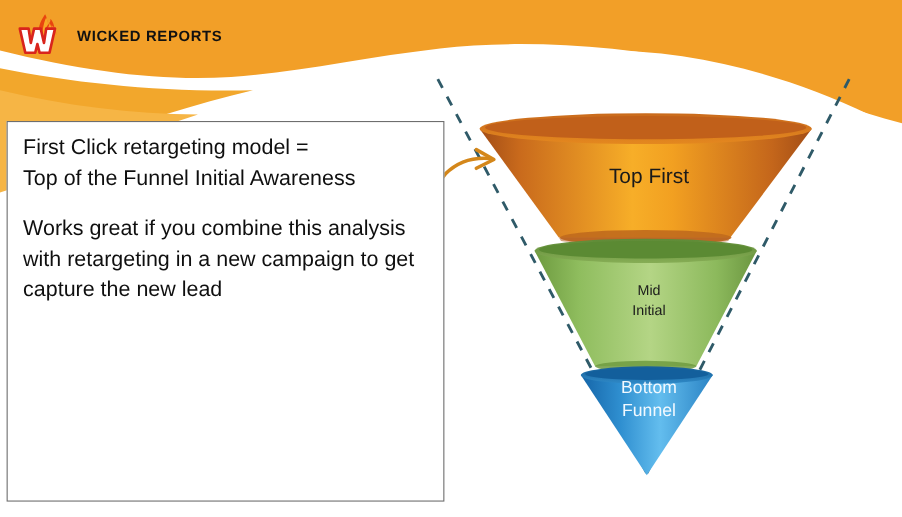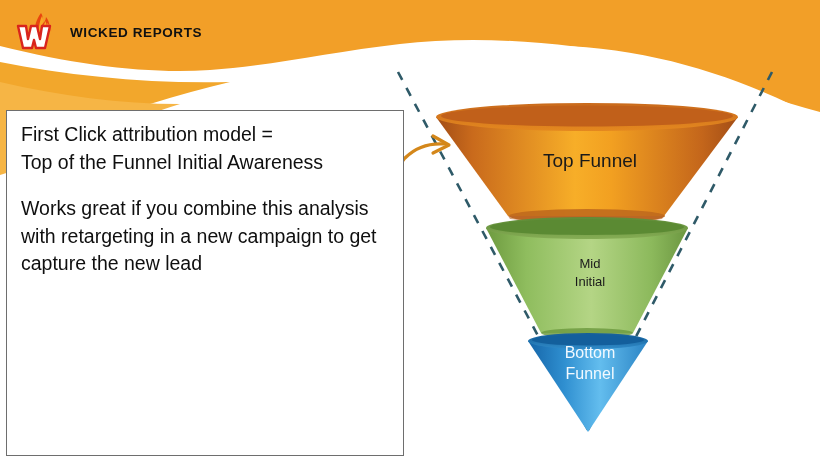--- a/index.html
+++ b/index.html
@@ -206,28 +206,28 @@
         </g>
         <g>
           <path d="M4,17 L12,17 L14,30 L17,17 L23,17 L26,30 L28,17 L36,17 L31,39 L22,39 L20,31 L18,39 L9,39 Z" fill="#ffffff" stroke="#d9241c" stroke-width="2.4" stroke-linejoin="round"></path>
         </g>
       </svg>
     </div>
     <div id="logo-text">WICKED REPORTS</div>
   </div>
 
   <div id="textbox">
-    <p class="tb-para">First Click attribution model =
+    <p class="tb-para">First Click retargeting model =
 Top of the Funnel Initial Awareness</p>
     <p class="tb-para">Works great if you combine this analysis
 with retargeting in a new campaign to get
 capture the new lead</p>
   </div>
 
   <div id="funnel">
-    <div class="funnel-label" id="label-top">Top Funnel</div>
+    <div class="funnel-label" id="label-top">Top First</div>
     <div class="funnel-label" id="label-mid">Mid
 Initial</div>
     <div class="funnel-label" id="label-bottom">Bottom
 Funnel</div>
   </div>
 
 </div>
 
 </body></html>

